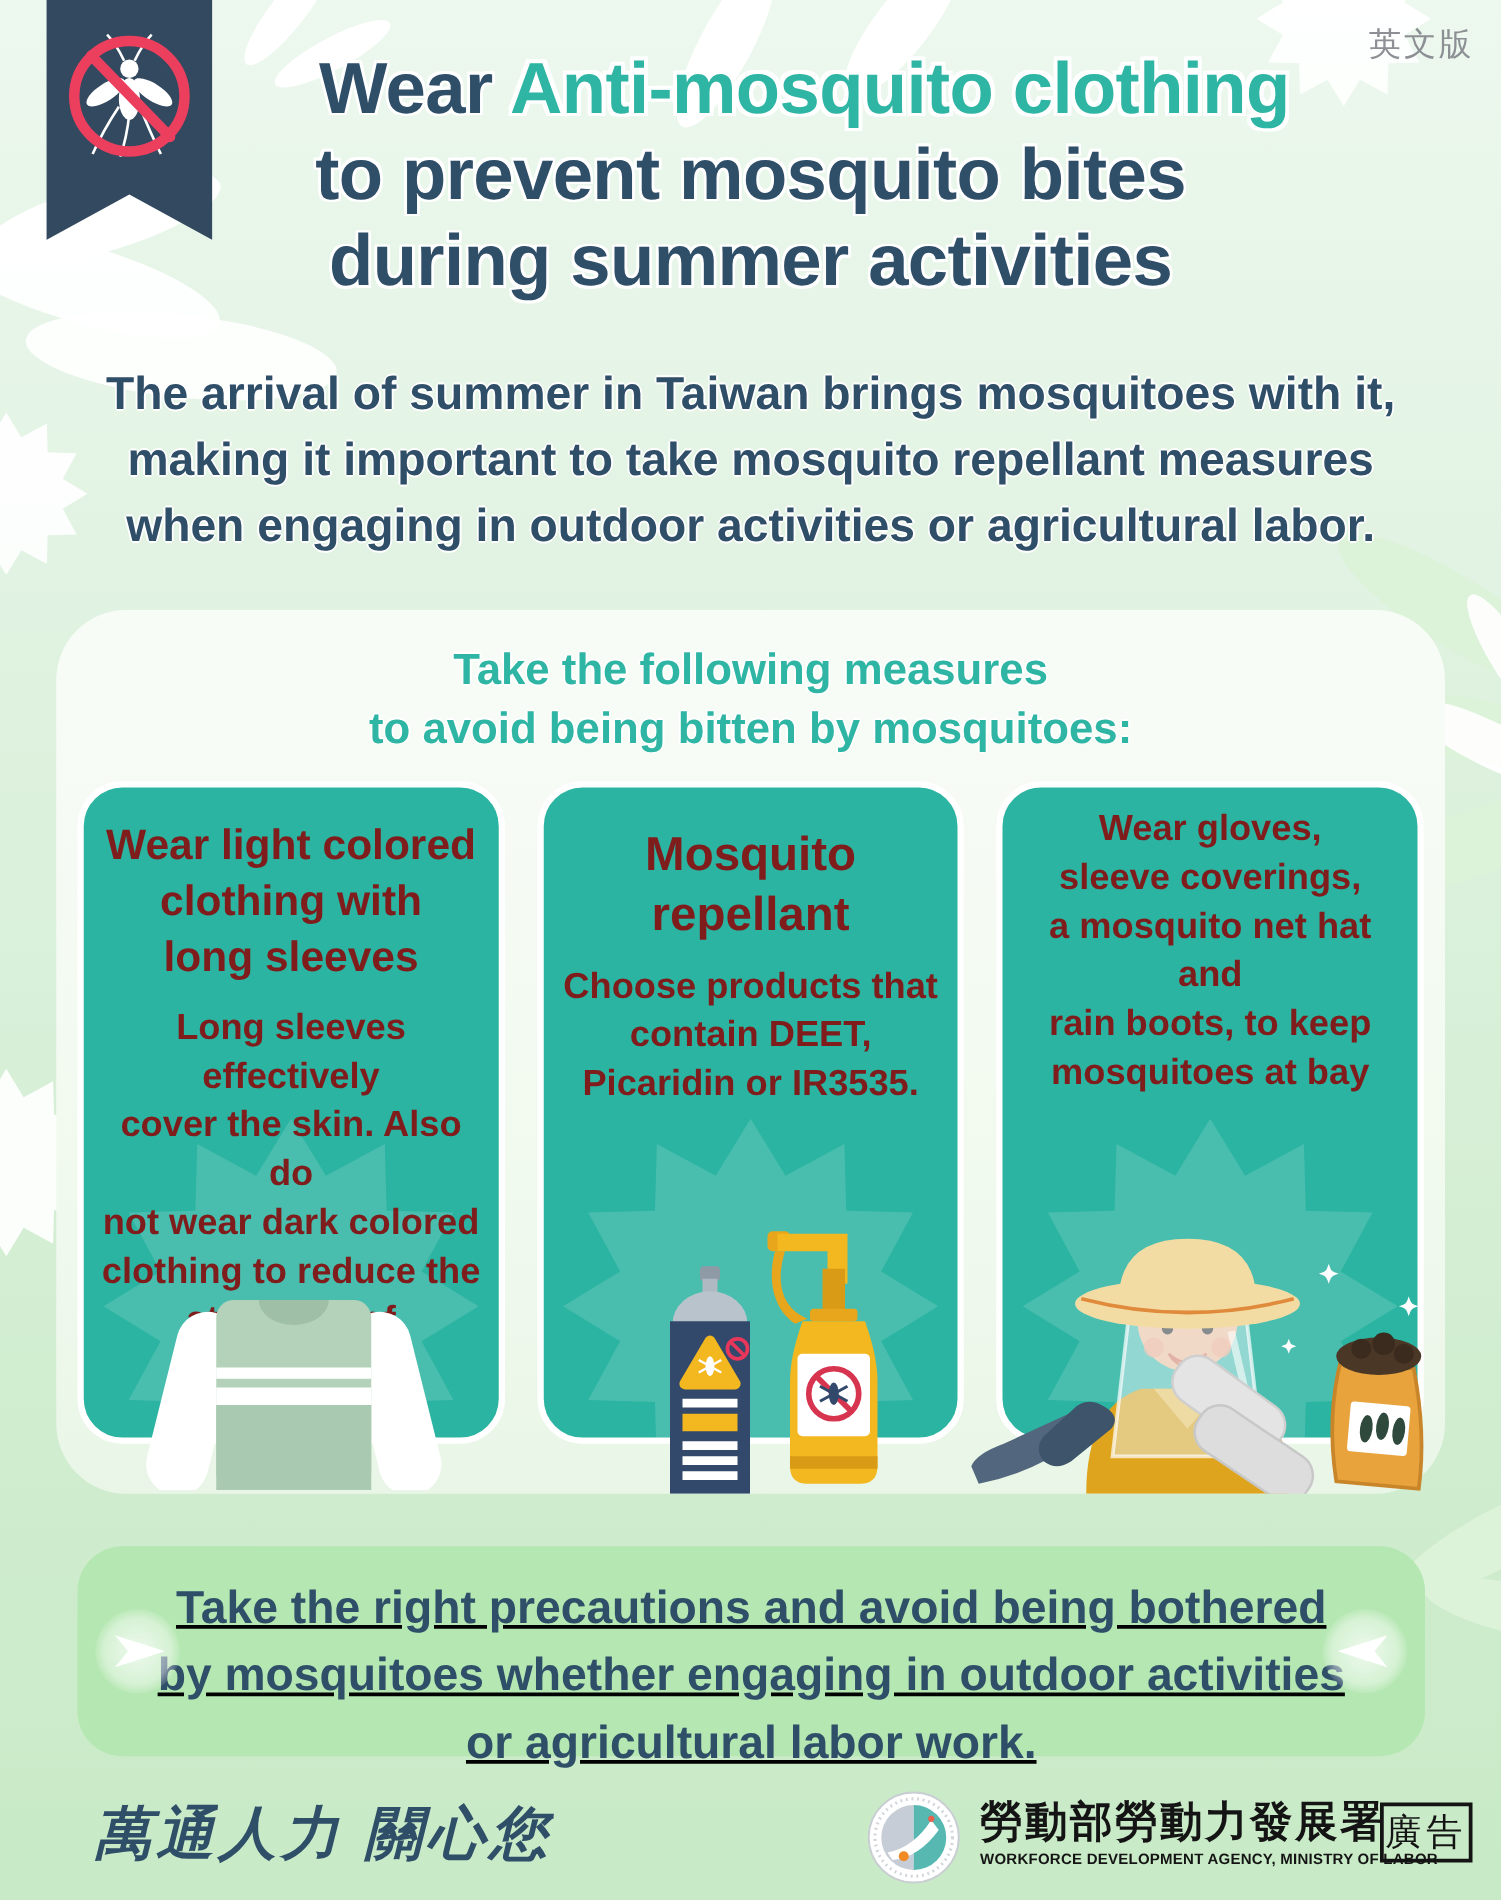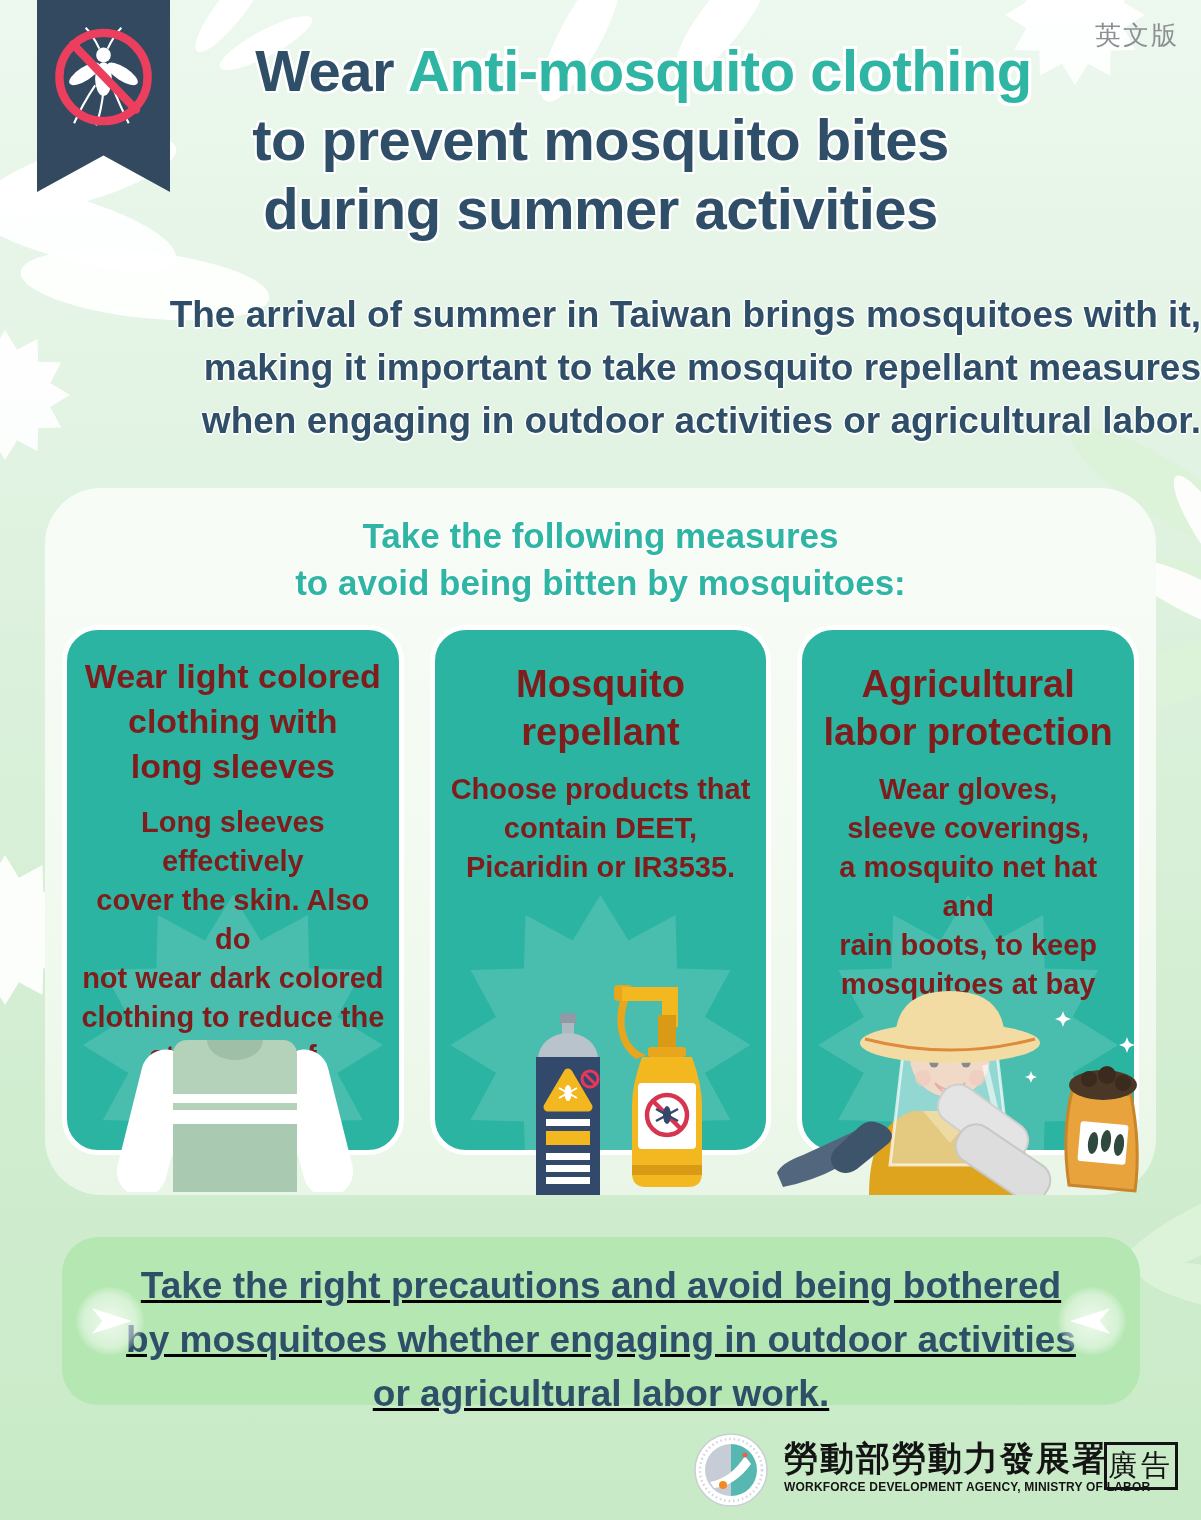--- a/index.html
+++ b/index.html
@@ -17,21 +17,21 @@
     clip-path:polygon(0 0,100% 0,100% 100%,50% 81%,0 100%);}
   .ribbon svg{position:absolute;left:14px;top:22px;}
   
   .lang-badge{position:absolute;top:18px;right:22px;font-size:26px;color:#8C9094;z-index:4;letter-spacing:2px;}
   .title{position:absolute;top:36px;left:0;width:100%;margin:0;text-align:center;z-index:2;
     font-size:58px;font-weight:bold;line-height:69px;letter-spacing:-.5px;color:#2F4E68;}
   .title .ol{text-shadow:2px 0 0 #fff,-2px 0 0 #fff,0 2px 0 #fff,0 -2px 0 #fff,2px 2px 0 #fff,-2px -2px 0 #fff,2px -2px 0 #fff,-2px 2px 0 #fff;}
   .title .hl{color:#2FB5A3;margin-left:14px;
     text-shadow:3px 0 0 #fff,-3px 0 0 #fff,0 3px 0 #fff,0 -3px 0 #fff,3px 3px 0 #fff,-3px -3px 0 #fff,3px -3px 0 #fff,-3px 3px 0 #fff;}
   .title .tline1{padding-left:86px;}
-  .intro{position:absolute;top:288px;left:0;width:100%;margin:0;text-align:right;z-index:2;
+  .intro{position:absolute;top:288px;left:0;width:100%;margin:0;text-align:center;z-index:2;
     font-size:37px;font-weight:bold;line-height:53px;color:#2F4E68;
     text-shadow:1.5px 0 0 #fff,-1.5px 0 0 #fff,0 1.5px 0 #fff,0 -1.5px 0 #fff;}
   
   .panel{position:absolute;left:45px;top:488px;width:1111px;height:707px;border-radius:56px;z-index:1;
     background:linear-gradient(180deg,#F8FCF7 0%,#F2FAF0 60%,#E9F6E7 100%);}
   .panel-heading{position:absolute;top:24px;left:0;width:100%;margin:0;text-align:center;
     font-size:35px;font-weight:bold;line-height:47px;color:#2FB5A3;
     text-shadow:1.5px 0 0 #fff,-1.5px 0 0 #fff,0 1.5px 0 #fff,0 -1.5px 0 #fff;}
   .cards{position:absolute;top:137px;left:17px;right:17px;height:530px;display:grid;
     grid-template-columns:1fr 1fr 1fr;gap:26px;}
@@ -128,21 +128,20 @@
         <h3>Wear light colored<br>clothing with<br>long sleeves</h3>
         <p>Long sleeves effectively<br>cover the skin. Also do<br>not wear dark colored<br>clothing to reduce the<br>attraction of<br>mosquitoes.</p>
       </article>
       <article class="card">
         <div class="starburst"></div>
         <h3>Mosquito<br>repellant</h3>
         <p>Choose products that<br>contain DEET,<br>Picaridin or IR3535.</p>
       </article>
       <article class="card">
         <div class="starburst"></div>
-        <h3>Agricultural<br>labor protection</h3>
         <p>Wear gloves,<br>sleeve coverings,<br>a mosquito net hat and<br>rain boots, to keep<br>mosquitoes at bay</p>
       </article>
     </div>
 
     <svg class="illu shirt" width="240" height="152" viewBox="0 0 240 152">
       <rect x="14" y="8" width="50" height="150" rx="25" fill="#fff" transform="rotate(14 39 83)"></rect>
       <rect x="176" y="8" width="50" height="150" rx="25" fill="#fff" transform="rotate(-14 201 83)"></rect>
       <rect x="58" y="0" width="124" height="152" rx="14" fill="#B3D2B9"></rect>
       <path d="M92 0 a28 20 0 0 0 56 0 z" fill="#9FC0A6"></path>
       <rect x="58" y="54" width="124" height="9" fill="#fff"></rect>
@@ -234,20 +233,21 @@
     <div class="arrow-circle left">
         <div class="arrow-shape"></div>
       </div>
     <p>Take the right precautions and avoid being bothered<br>by mosquitoes whether engaging in outdoor activities<br>or agricultural labor work.</p>
     <div class="arrow-circle right">
         <div class="arrow-shape"></div>
       </div>
   </section>
 
   <footer class="footer">
+    <div class="slogan">萬通人力 關心您</div>
     <svg class="logo" width="76" height="76" viewBox="0 0 76 76">
       <circle cx="38" cy="38" r="36" fill="#fff" stroke="#C9CED3" stroke-width="1.5"></circle>
       <circle cx="38" cy="38" r="31" fill="none" stroke="#ADB3BA" stroke-width="2.5" stroke-dasharray="1.5 3" opacity=".55"></circle>
       <path d="M38 12 a26 26 0 0 0 0 52 z" fill="#C7CDD6"></path>
       <path d="M38 12 a26 26 0 0 1 0 52 z" fill="#57B8B2"></path>
       <path d="M17 50 Q38 46 52 24 L58 32 Q42 54 21 56 z" fill="#fff"></path>
       <circle cx="30" cy="53" r="4" fill="#F08A24"></circle>
       <circle cx="52" cy="23" r="2.5" fill="#E8604C"></circle>
     </svg>
     <div class="agency">

